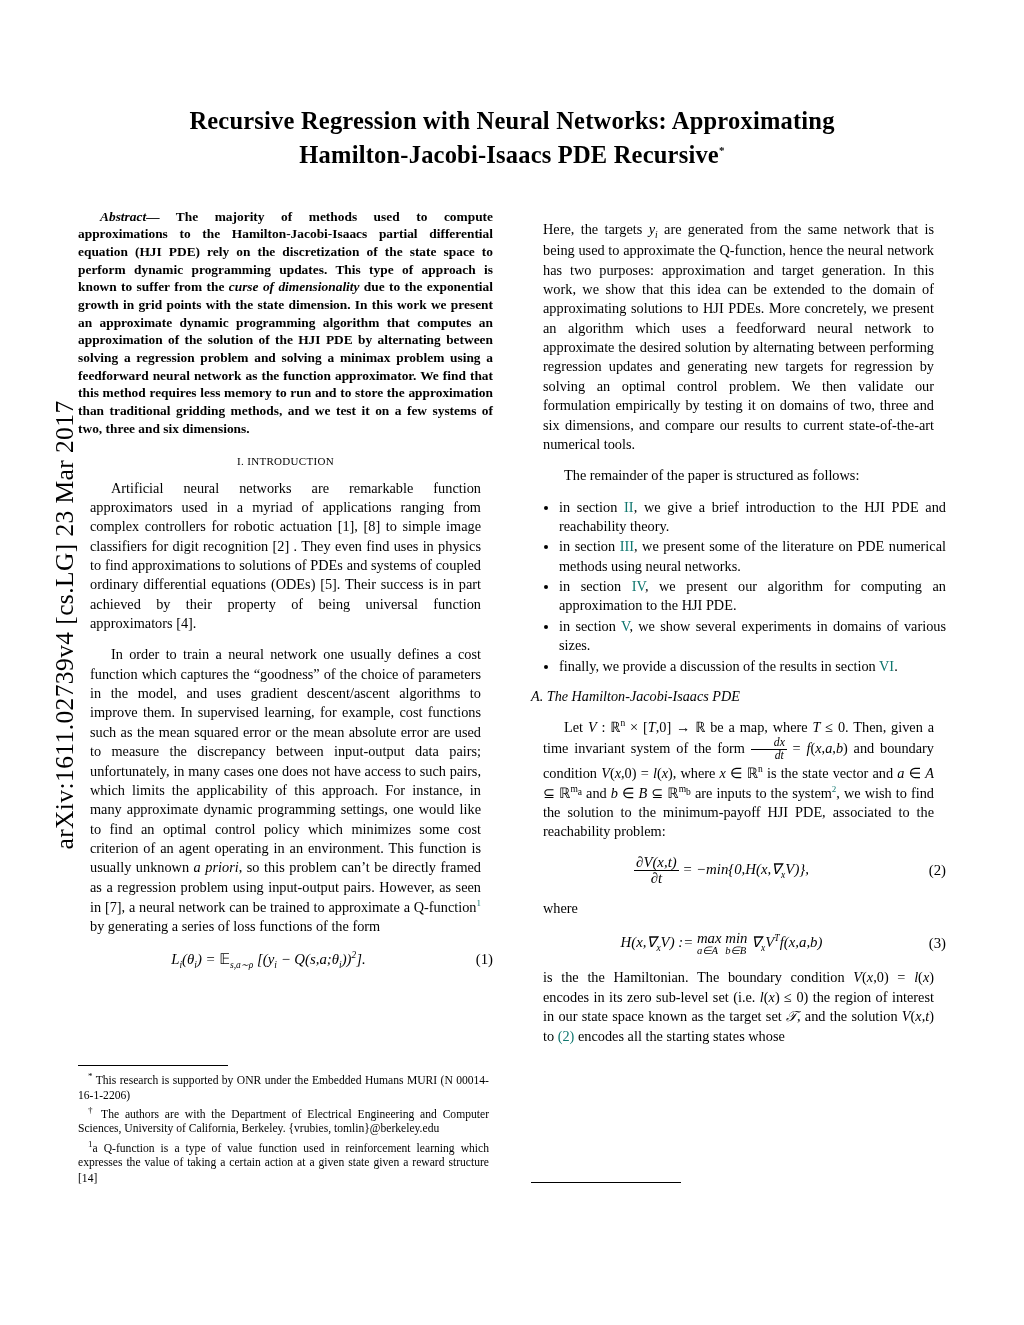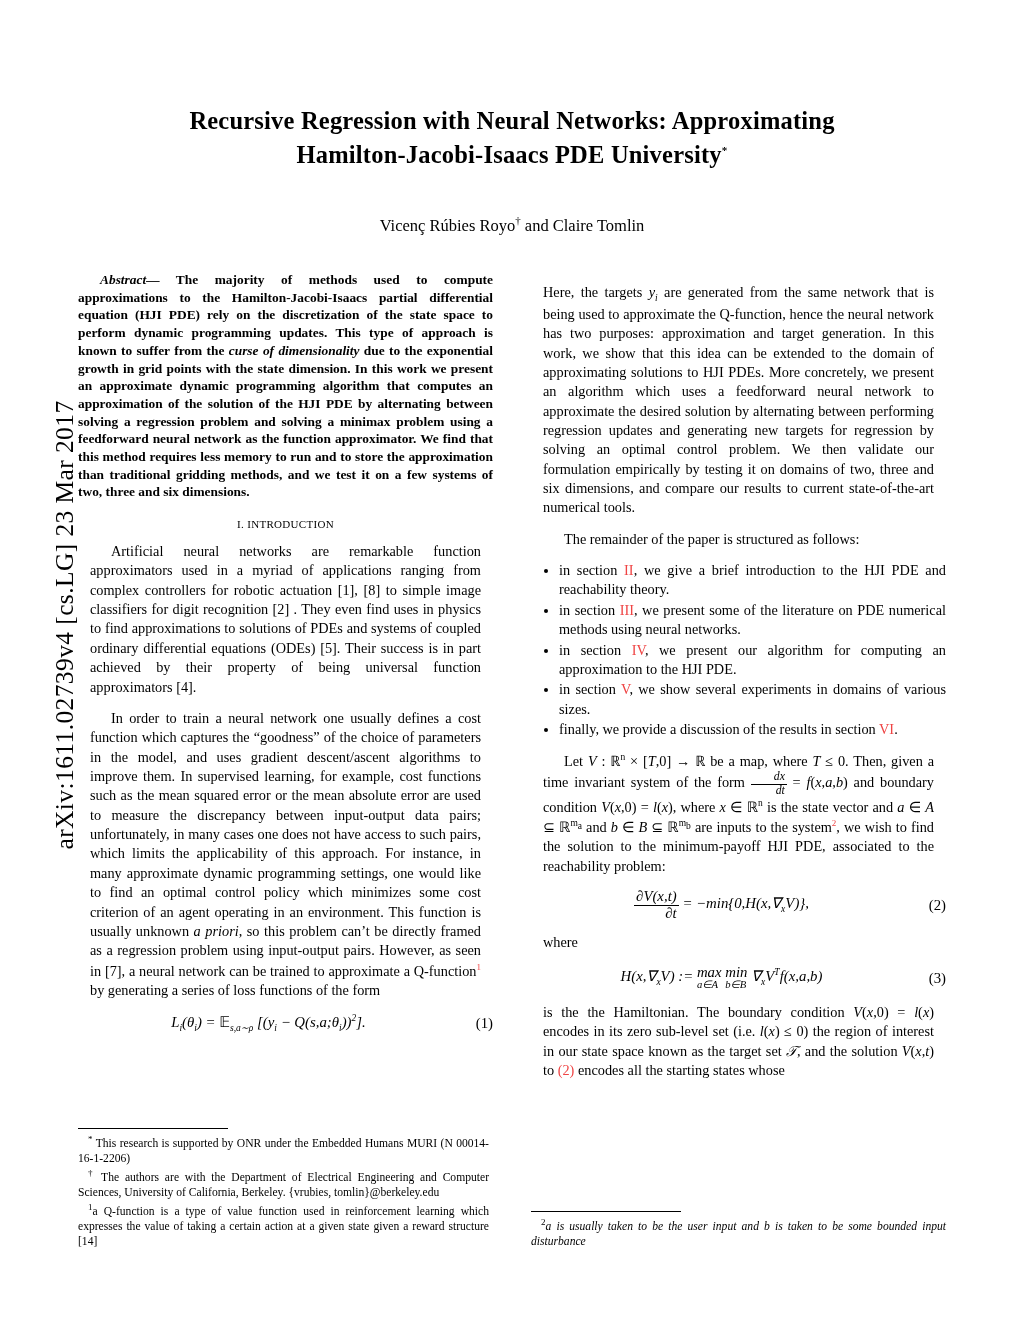--- a/index.html
+++ b/index.html
@@ -100,21 +100,21 @@
   }
   p.body.noindent { text-indent: 0; }
   ul.bullets {
     font-size: 14.3px;
     line-height: 1.355;
     margin: 4px 0 4px 0;
     padding-left: 28px;
     text-align: justify;
   }
   ul.bullets li { margin-bottom: 1px; }
-  .ref { color: #ef4444; }
+  .ref { color: #0f766e; }
   .eq-block {
     display: flex;
     align-items: center;
     margin: 13px 0 11px 0;
     font-size: 14.8px;
   }
   .eq-body {
     flex: 1;
     text-align: center;
     font-style: italic;
@@ -137,21 +137,21 @@
     text-align: justify;
   }
   .footnotes p { margin: 0 0 2px 0; text-indent: 10px; }
   .fn-mark { vertical-align: super; font-size: 9px; }
   .col-left-inner { min-height: 980px; }
   sub.small { font-size: 9.5px; }
   sup.small { font-size: 9.5px; }
   .frac {
     display: inline-block;
     vertical-align: middle;
-    text-align: right;
+    text-align: center;
     font-size: 0.82em;
     line-height: 1.05;
   }
   .frac .num { display: block; border-bottom: 1px solid #000; padding: 0 2px; }
   .frac .den { display: block; padding: 0 2px; }
   .opstack {
     display: inline-block;
     text-align: left;
     vertical-align: middle;
     line-height: 1.0;
@@ -163,26 +163,23 @@
 <body>
 
 <div class="page">
 
   <div class="arxiv-stamp">arXiv:1611.02739v4  [cs.LG]  23 Mar 2017</div>
 
   <div class="content">
 
     <div class="title">
       <span>Recursive Regression with Neural Networks: Approximating</span><br>
-      <span>Hamilton-Jacobi-Isaacs PDE University</span><span class="sup">*</span>
+      <span>Hamilton-Jacobi-Isaacs PDE Recursive</span><span class="sup">*</span>
     </div>
 
-    <div class="authors">
-      <span>Vicenç Rúbies Royo</span><span class="sup">†</span><span> and Claire Tomlin</span>
-    </div>
 
     <div class="columns">
 
       <div class="col">
         <div class="col-left-inner">
 
           <div class="abstract">
             <span class="abs-label">Abstract—</span><span> The majority of methods used to compute approximations to the Hamilton-Jacobi-Isaacs partial differential equation (HJI PDE) rely on the discretization of the state space to perform dynamic programming updates. This type of approach is known to suffer from the </span><i>curse of dimensionality</i><span> due to the exponential growth in grid points with the state dimension. In this work we present an approximate dynamic programming algorithm that computes an approximation of the solution of the HJI PDE by alternating between solving a regression problem and solving a minimax problem using a feedforward neural network as the function approximator. We find that this method requires less memory to run and to store the approximation than traditional gridding methods, and we test it on a few systems of two, three and six dimensions.</span>
           </div>
 
@@ -219,20 +216,21 @@
 
         <ul class="bullets">
           <li><span>in section </span><span class="ref">II</span><span>, we give a brief introduction to the HJI PDE and reachability theory.</span></li>
           <li><span>in section </span><span class="ref">III</span><span>, we present some of the literature on PDE numerical methods using neural networks.</span></li>
           <li><span>in section </span><span class="ref">IV</span><span>, we present our algorithm for computing an approximation to the HJI PDE.</span></li>
           <li><span>in section </span><span class="ref">V</span><span>, we show several experiments in domains of various sizes.</span></li>
           <li><span>finally, we provide a discussion of the results in section </span><span class="ref">VI</span><span>.</span></li>
         </ul>
 
 
+        <div class="subsec-head">A. The Hamilton-Jacobi-Isaacs PDE</div>
 
         <p class="body">Let <i>V</i> : ℝ<sup class="small">n</sup> × [<i>T</i>,0] → ℝ be a map, where <i>T</i> ≤ 0. Then, given a time invariant system of the form <span class="frac"><span class="num"><i>dx</i></span><span class="den"><i>dt</i></span></span> = <i>f</i>(<i>x</i>,<i>a</i>,<i>b</i>) and boundary condition <i>V</i>(<i>x</i>,0) = <i>l</i>(<i>x</i>), where <i>x</i> ∈ ℝ<sup class="small">n</sup> is the state vector and <i>a</i> ∈ <i>A</i> ⊆ ℝ<sup class="small">m<sub class="small">a</sub></sup> and <i>b</i> ∈ <i>B</i> ⊆ ℝ<sup class="small">m<sub class="small">b</sub></sup> are inputs to the system<span class="fn-mark ref">2</span>, we wish to find the solution to the minimum-payoff HJI PDE, associated to the reachability problem:</p>
 
         <div class="eq-block">
           <div class="eq-body">
             <span class="frac" style="font-size:1em;"><span class="num">∂<i>V</i>(<i>x</i>,<i>t</i>)</span><span class="den">∂<i>t</i></span></span> = −<i>min</i>{0,<i>H</i>(<i>x</i>,∇<sub class="small">x</sub><i>V</i>)},
           </div>
           <div class="eq-num">(2)</div>
         </div>
 
@@ -242,21 +240,18 @@
           <div class="eq-body">
             <i>H</i>(<i>x</i>,∇<sub class="small">x</sub><i>V</i>) := <span class="opstack"><span class="top">max</span><span class="bot">a∈A</span></span> <span class="opstack"><span class="top">min</span><span class="bot">b∈B</span></span> ∇<sub class="small">x</sub><i>V</i><sup class="small">T</sup><i>f</i>(<i>x</i>,<i>a</i>,<i>b</i>)
           </div>
           <div class="eq-num">(3)</div>
         </div>
 
         <p class="body noindent">is the the Hamiltonian. The boundary condition <i>V</i>(<i>x</i>,0) = <i>l</i>(<i>x</i>) encodes in its zero sub-level set (i.e. <i>l</i>(<i>x</i>) ≤ 0) the region of interest in our state space known as the target set <i>𝒯</i>, and the solution <i>V</i>(<i>x</i>,<i>t</i>) to <span class="ref">(2)</span> encodes all the starting states whose</p>
 
         <div style="position:absolute; bottom:0; left:0; right:0;">
           <hr class="footnote-rule">
-          <div class="footnotes">
-            <p><span class="fn-mark">2</span><i>a is usually taken to be the user input and b is taken to be some bounded input disturbance</i></p>
-          </div>
         </div>
 
       </div>
     </div>
   </div>
 </div>
 
 </body></html>

